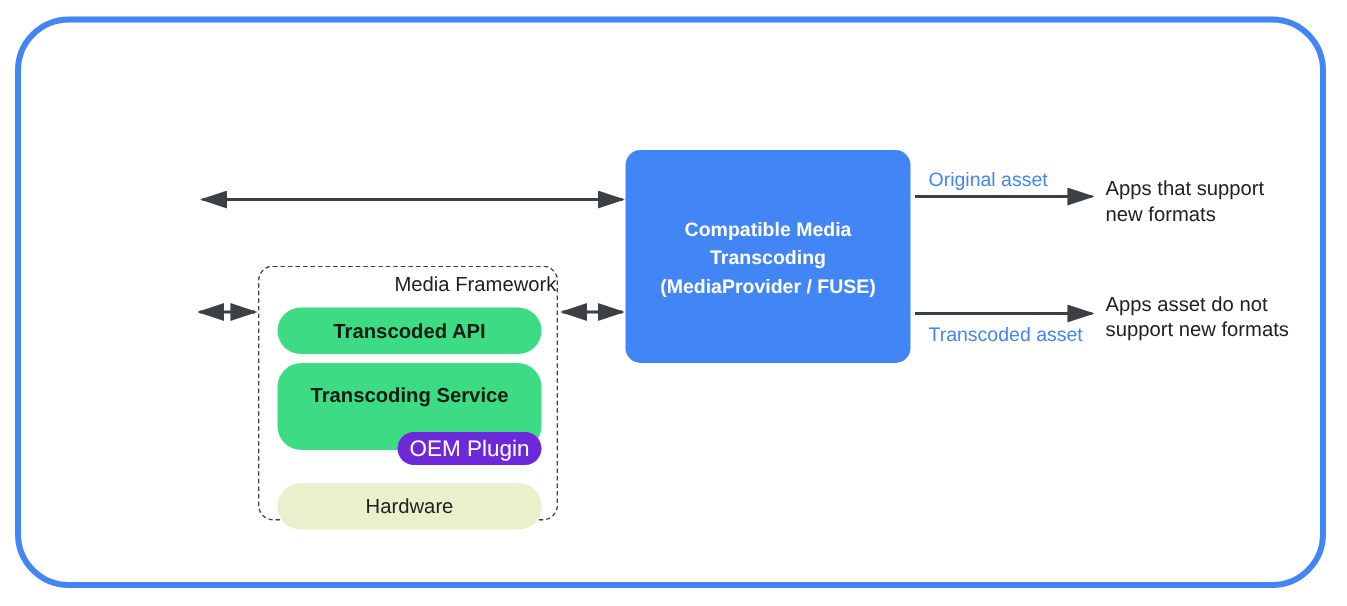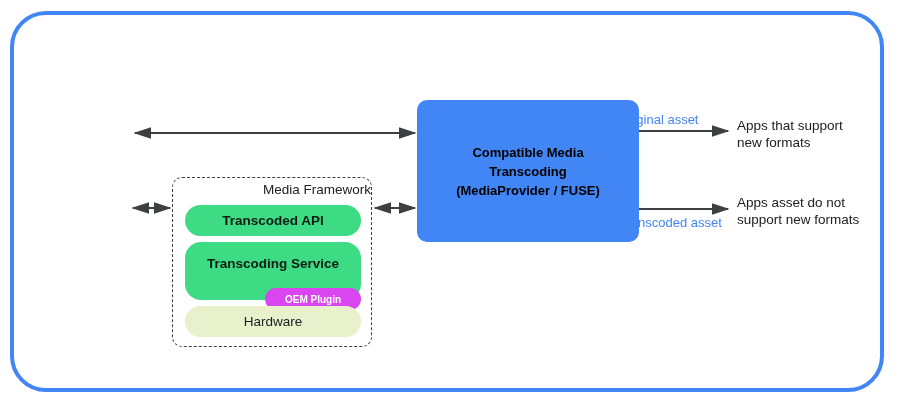--- a/index.html
+++ b/index.html
@@ -105,56 +105,56 @@
     background: #3ddc84;
   }
   #transcoding-service {
     top: 64px;
     height: 58px;
     background: #3ddc84;
     align-items: flex-start;
     padding-top: 14px;
   }
   #hardware-box {
-    top: 128px;
+    top: 144px;
     height: 31px;
     background: #e9f0cc;
     font-weight: normal;
     color: #202124;
   }
   #oem-plugin {
     position: absolute;
     left: 92px;
     top: 110px;
     width: 96px;
     height: 22px;
     border-radius: 11px;
-    background: #d946ef;
+    background: #6d28d9;
     color: #ffffff;
-    font-size: 10px;
-    font-weight: bold;
+    font-size: 15px;
+    font-weight: normal;
     display: flex;
     align-items: center;
     justify-content: center;
     box-sizing: border-box;
   }
   
   #cmt-box {
     position: absolute;
     left: 417px;
     top: 100px;
-    width: 222px;
+    width: 190px;
     height: 142px;
     background: #4285f4;
     border-radius: 10px;
     box-sizing: border-box;
     display: flex;
     align-items: center;
     justify-content: center;
-    color: #000000;
+    color: #ffffff;
     font-size: 13px;
     font-weight: bold;
     line-height: 19px;
     text-align: center;
     white-space: pre-line;
   }
   
   #arrow-layer {
     position: absolute;
     left: 0;

